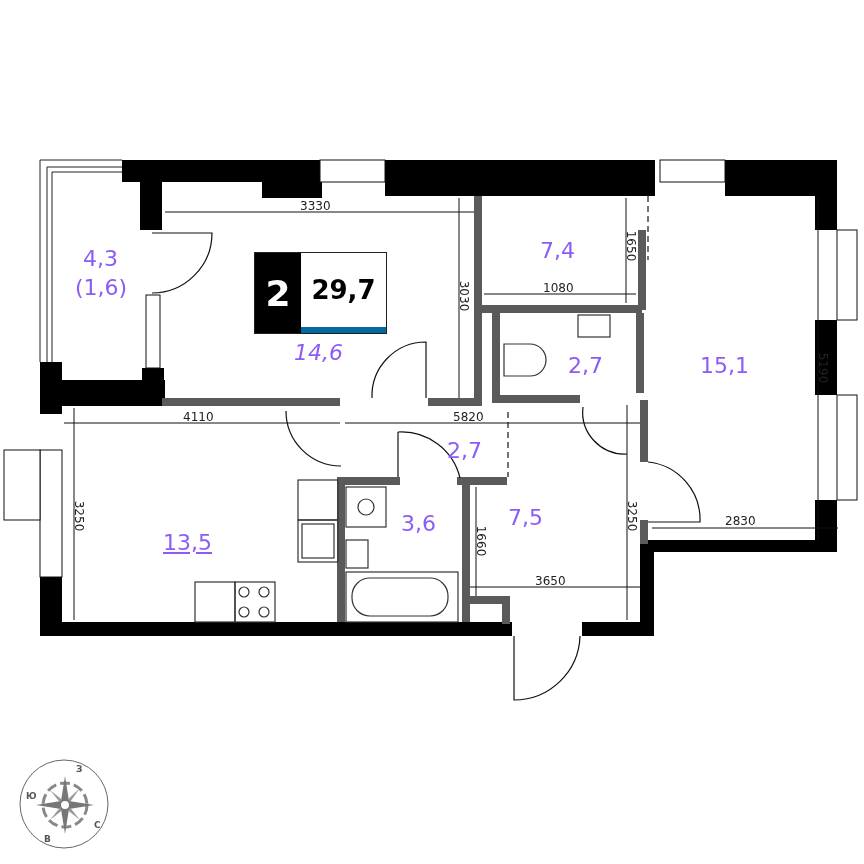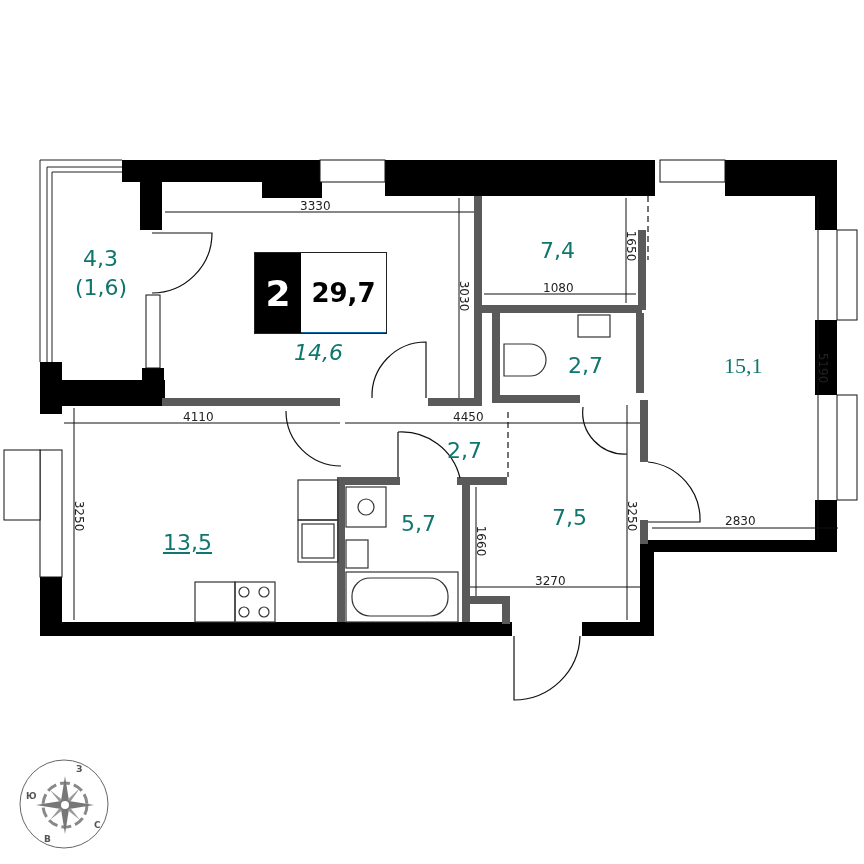--- a/index.html
+++ b/index.html
@@ -1,26 +1,26 @@
 <!DOCTYPE html>
 <html><head>
 <meta charset="utf-8">
 <style>
   html,body{margin:0;padding:0;background:#fff;}
   #plan{position:relative;width:864px;height:864px;overflow:hidden;background:#fff;font-family:"DejaVu Sans",sans-serif;}
   svg{position:absolute;left:0;top:0;}
-  .lbl{position:absolute;color:#0f766e;white-space:nowrap;line-height:1;}
+  .lbl{position:absolute;color:#8b5cf6;white-space:nowrap;line-height:1;}
   .area{font-size:22px;}
   .dim{font-size:12px;color:#222;}
   .vdim{transform:rotate(90deg);transform-origin:center center;}
   .badge{position:absolute;left:254px;top:252px;width:131px;height:80px;border:1px solid #222;display:flex;}
   .badge-num{width:46px;background:#000;color:#fff;font-size:36px;font-weight:bold;display:flex;align-items:center;justify-content:center;}
   .badge-vals{flex:1;display:flex;flex-direction:column;}
   .badge-vals div{flex:1;display:flex;align-items:center;justify-content:center;font-size:26px;font-weight:bold;color:#000;}
-  .badge-vals div:first-child{border-bottom:1px solid #0369a1;text-align:right;}
+  .badge-vals div:first-child{border-bottom:6px solid #0369a1;text-align:right;}
   .compass-lbl{position:absolute;font-size:9px;color:#555;font-weight:bold;}
 </style>
 </head>
 <body>
 
 <div id="plan">
 <svg width="864" height="864" viewBox="0 0 864 864">
 
   <g fill="#000">
     <rect x="122" y="160" width="198" height="22"></rect>
@@ -132,38 +132,38 @@
   <div class="badge-vals">
     <div>29,7</div>
   </div>
 </div>
 
 <div class="lbl area" style="left:83px;top:248px;">4,3</div>
 <div class="lbl area" style="left:75px;top:277px;">(1,6)</div>
 <div class="lbl area" style="left:294px;top:342px;font-style:italic;">14,6</div>
 <div class="lbl area" style="left:540px;top:240px;">7,4</div>
 <div class="lbl area" style="left:568px;top:355px;">2,7</div>
-<div class="lbl area" style="left:724px;top:355px;font-family:Liberation Serif, serif;">15,1</div>
+<div class="lbl area" style="left:700px;top:355px;">15,1</div>
 <div class="lbl area" style="left:163px;top:532px;text-decoration:underline;">13,5</div>
 <div class="lbl area" style="left:447px;top:440px;">2,7</div>
-<div class="lbl area" style="left:401px;top:513px;">5,7</div>
-<div class="lbl area" style="left:552px;top:507px;">7,5</div>
+<div class="lbl area" style="left:401px;top:513px;">3,6</div>
+<div class="lbl area" style="left:508px;top:507px;">7,5</div>
 
 <div class="lbl dim" style="left:300px;top:200px;">3330</div>
 <div class="lbl dim vdim" style="left:449px;top:290px;">3030</div>
 <div class="lbl dim" style="left:543px;top:282px;">1080</div>
 <div class="lbl dim vdim" style="left:616px;top:240px;">1650</div>
 <div class="lbl dim vdim" style="left:808px;top:362px;">5190</div>
 <div class="lbl dim" style="left:725px;top:515px;">2830</div>
 <div class="lbl dim" style="left:183px;top:411px;">4110</div>
-<div class="lbl dim" style="left:453px;top:411px;">4450</div>
+<div class="lbl dim" style="left:453px;top:411px;">5820</div>
 <div class="lbl dim vdim" style="left:64px;top:510px;">3250</div>
 <div class="lbl dim vdim" style="left:617px;top:510px;">3250</div>
 <div class="lbl dim vdim" style="left:466px;top:535px;">1660</div>
-<div class="lbl dim" style="left:535px;top:575px;">3270</div>
+<div class="lbl dim" style="left:535px;top:575px;">3650</div>
 
 <div style="position:absolute;left:18px;top:758px;width:92px;height:92px;">
   <svg width="92" height="92" viewBox="0 0 92 92">
     <circle cx="46" cy="46" r="44" fill="none" stroke="#666" stroke-width="1"></circle>
     <circle cx="47" cy="47" r="22" fill="none" stroke="#888" stroke-width="3" stroke-dasharray="10,4"></circle>
     <polygon points="47,18 51,43 76,47 51,51 47,76 43,51 18,47 43,43" fill="#777"></polygon>
     <polygon points="62,30 50,47 62,62 47,50 32,62 44,47 32,32 47,44" fill="#999"></polygon>
     <circle cx="47" cy="47" r="5" fill="#fff" stroke="#777" stroke-width="2"></circle>
   </svg>
   <span class="compass-lbl" style="left:58px;top:6px;">З</span>

